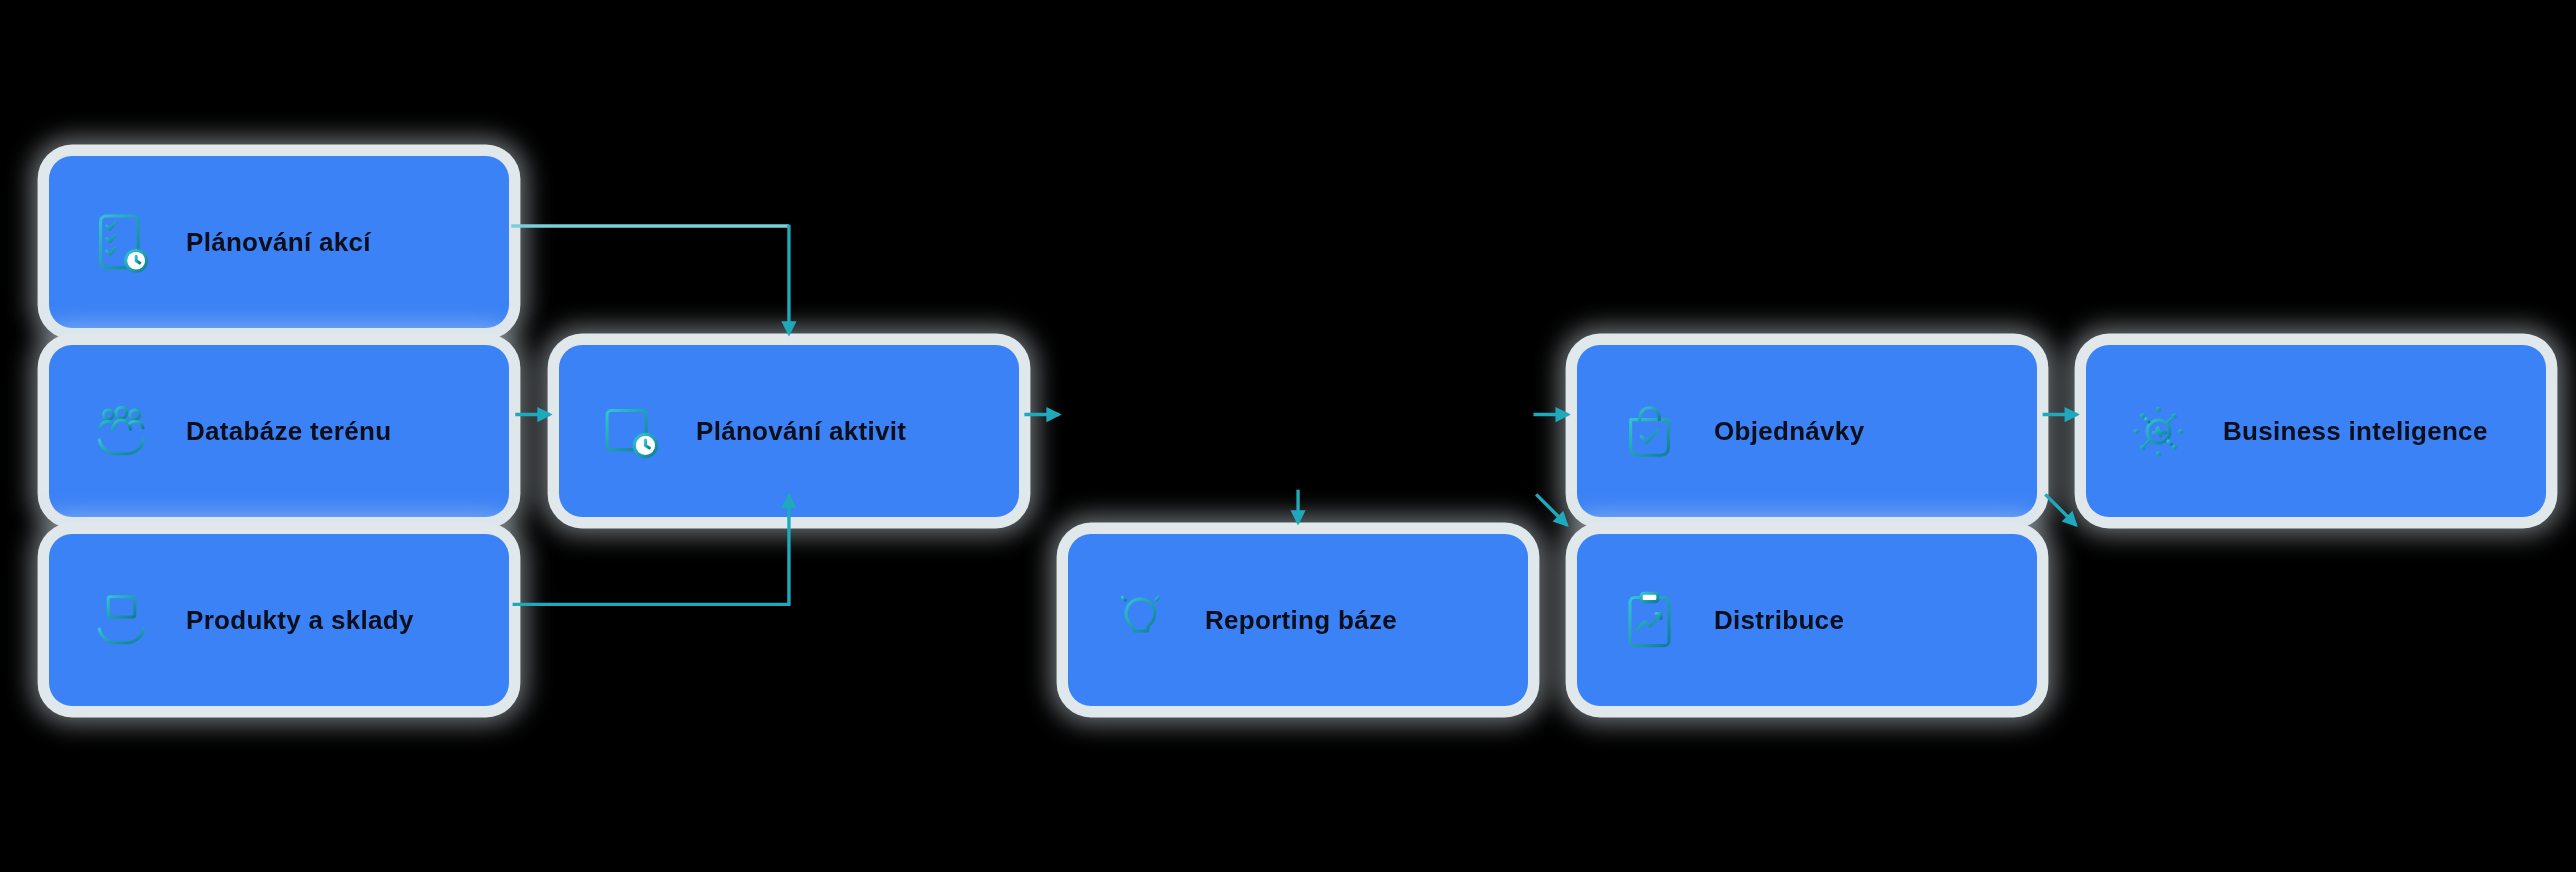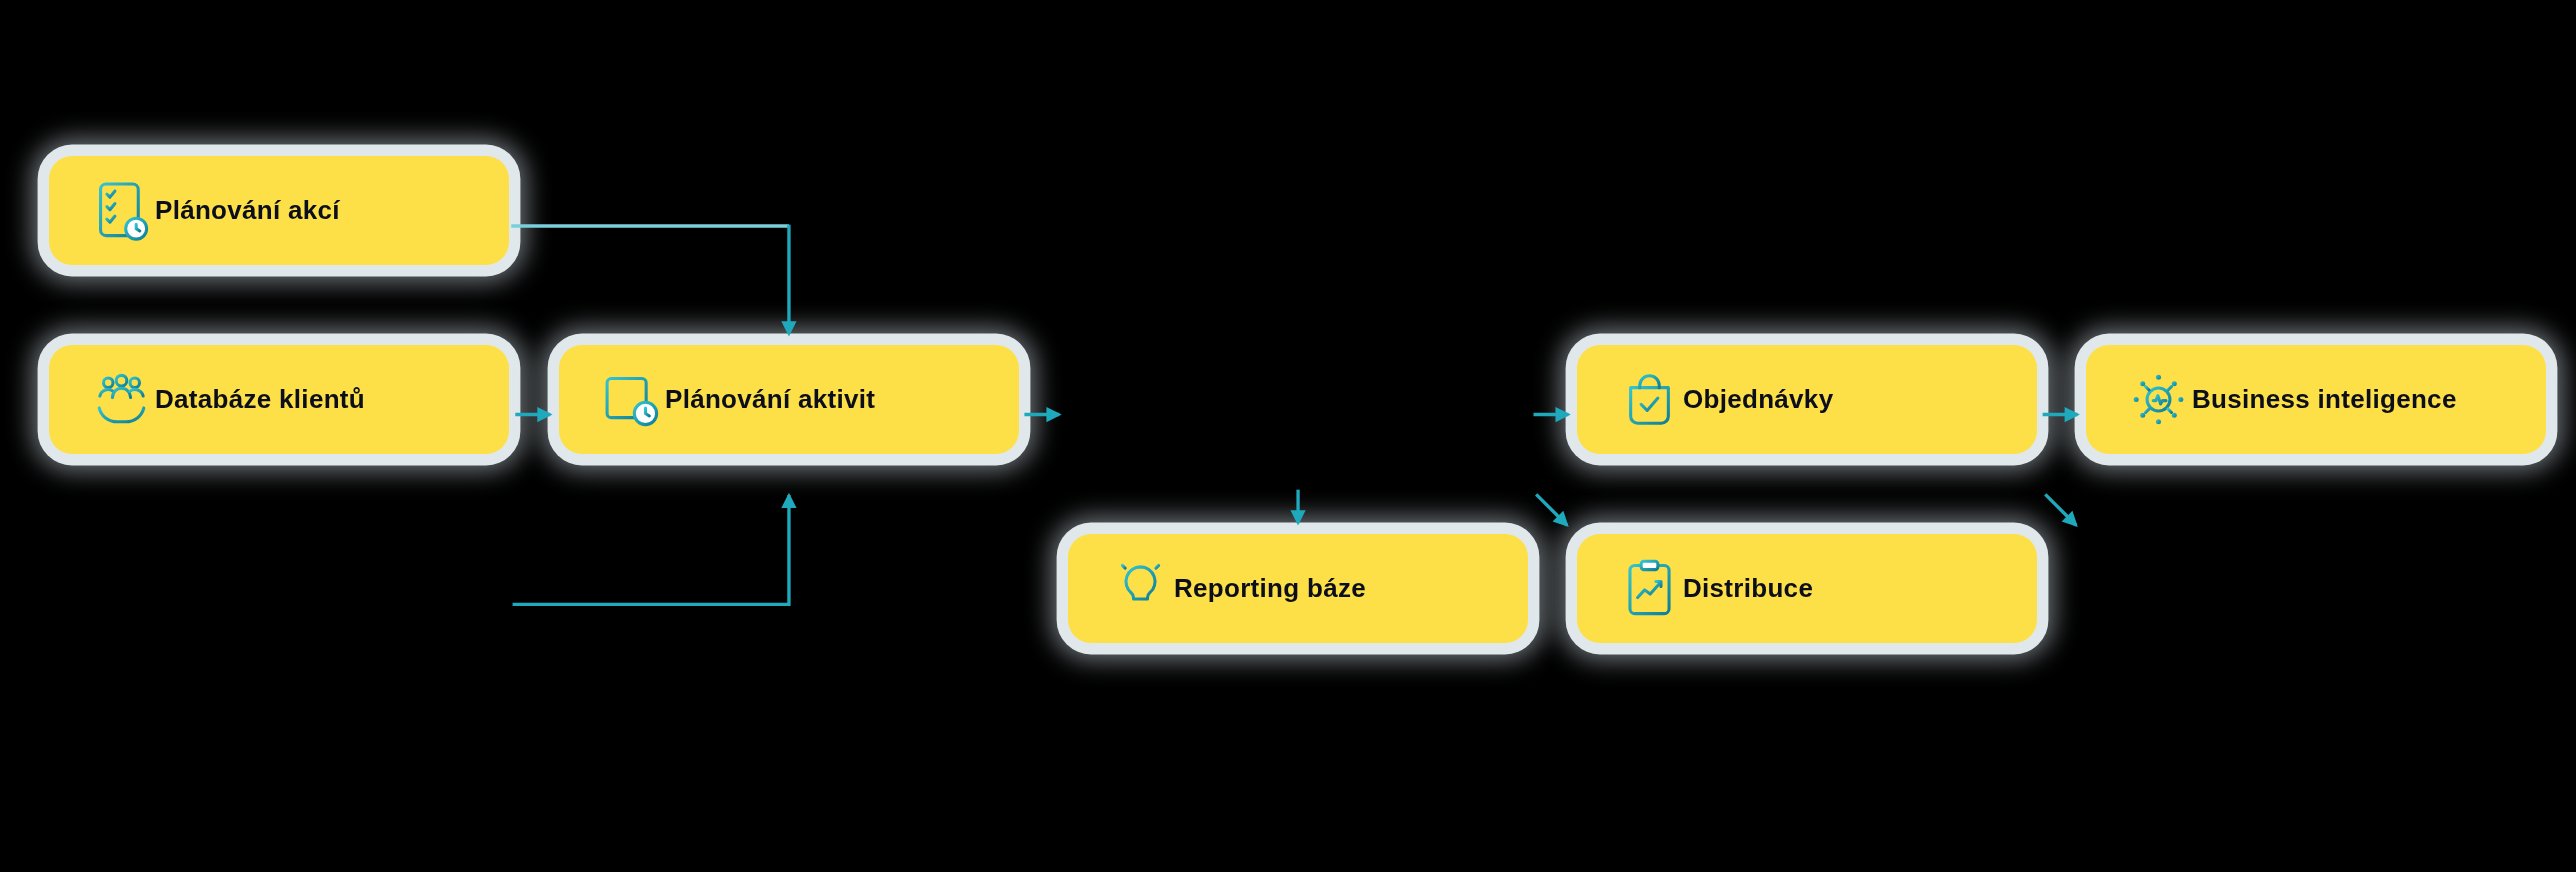--- a/index.html
+++ b/index.html
@@ -3,22 +3,22 @@
 <meta charset="utf-8">
 <style>
   *{box-sizing:border-box;margin:0;padding:0}
   html,body{background:#000}
   body{
     width:2576px;height:872px;position:relative;overflow:hidden;
     font-family:"Liberation Sans",sans-serif;
   }
   .canvas{position:absolute;inset:0;background:#000}
   .node{
-    position:absolute;width:460px;height:109px;background:#fde047;border-radius:23px;
-    display:flex;align-items:center;padding-left:39px;
+    position:absolute;width:460px;height:172px;background:#3b82f6;border-radius:23px;
+    display:flex;align-items:center;gap:31px;padding-left:39px;
     box-shadow:0 0 0 11.4px #E0E8EC, 0 0 24px 17.4px rgba(216,228,235,.5);
   }
   .node .label{
     font-size:26px;font-weight:700;color:#0C0F1B;letter-spacing:0.3px;white-space:nowrap;
   }
   .icon{width:67px;height:67px;flex:0 0 auto;display:flex}
   .icon svg{width:100%;height:100%;stroke:url(#tealGrad);stroke-width:2.2;fill:none;stroke-linecap:round;stroke-linejoin:round}
   .icon svg .dot{fill:url(#tealGrad);stroke:none}
   .icon svg .fillwhite{fill:#fff}
   .arrows{position:absolute;left:0;top:0;pointer-events:none}
@@ -61,21 +61,21 @@
       <svg viewBox="0 0 48 48">
         <circle cx="14.5" cy="12" r="3.4"></circle>
         <circle cx="24" cy="10.5" r="3.8"></circle>
         <circle cx="33.5" cy="12" r="3.4"></circle>
         <path d="M8.5 21.5a6 6 0 0 1 9.5-3.4"></path>
         <path d="M17.5 22.5a6.5 6.5 0 0 1 13 0"></path>
         <path d="M30 18.1a6 6 0 0 1 9.5 3.4"></path>
         <path d="M8 30c1.5 6 6.5 10 13 10h6c6.5 0 11.5-4 13-10"></path>
       </svg>
     </span>
-    <span class="label">Databáze klientů</span>
+    <span class="label">Databáze terénu</span>
   </div>
 
   <div class="node" style="left:559px;top:345px">
     <span class="icon">
       <svg viewBox="0 0 48 48">
         <rect x="6.5" y="9" width="28" height="28" rx="3"></rect>
         <line x1="13.5" y1="5.5" x2="13.5" y2="12"></line>
         <line x1="27.5" y1="5.5" x2="27.5" y2="12"></line>
         <line x1="6.5" y1="17" x2="34.5" y2="17"></line>
         <line x1="12.5" y1="23" x2="15" y2="23"></line>
@@ -120,20 +120,31 @@
     <span class="icon">
       <svg viewBox="0 0 48 48">
         <path d="M10.5 15.5h27V36a5 5 0 0 1-5 5h-17a5 5 0 0 1-5-5z"></path>
         <path d="M17 15.5v-1.5a7 7 0 0 1 14 0v1.5"></path>
         <path d="M18 27.5l4.3 4.3 7.7-8.8"></path>
       </svg>
     </span>
     <span class="label">Objednávky</span>
   </div>
 
+  <div class="node" style="left:49px;top:534px">
+    <span class="icon">
+      <svg viewBox="0 0 48 48">
+        <rect x="14.5" y="7" width="19" height="14.5" rx="1.5"></rect>
+        <path d="M14.5 12h19"></path>
+        <path d="M24 12v9.5"></path>
+        <path d="M8 30c1.5 6 6.5 10 13 10h6c6.5 0 11.5-4 13-10"></path>
+      </svg>
+    </span>
+    <span class="label">Produkty a sklady</span>
+  </div>
 
   <div class="node" style="left:1068px;top:534px">
     <span class="icon">
       <svg viewBox="0 0 48 48">
         <path d="M24 8.5A10.5 10.5 0 0 1 30.7 27c-1.1.9-1.7 2.2-1.7 3.6v.9h-10v-.9c0-1.4-.6-2.7-1.7-3.6A10.5 10.5 0 0 1 24 8.5z"></path>
         <line x1="20" y1="35.5" x2="28" y2="35.5"></line>
         <line x1="20.8" y1="39" x2="27.2" y2="39"></line>
         <path d="M22.3 42.2h3.4"></path>
         <line x1="24" y1="2.2" x2="24" y2="4.8"></line>
         <line x1="11" y1="7.5" x2="13" y2="9.4"></line>

